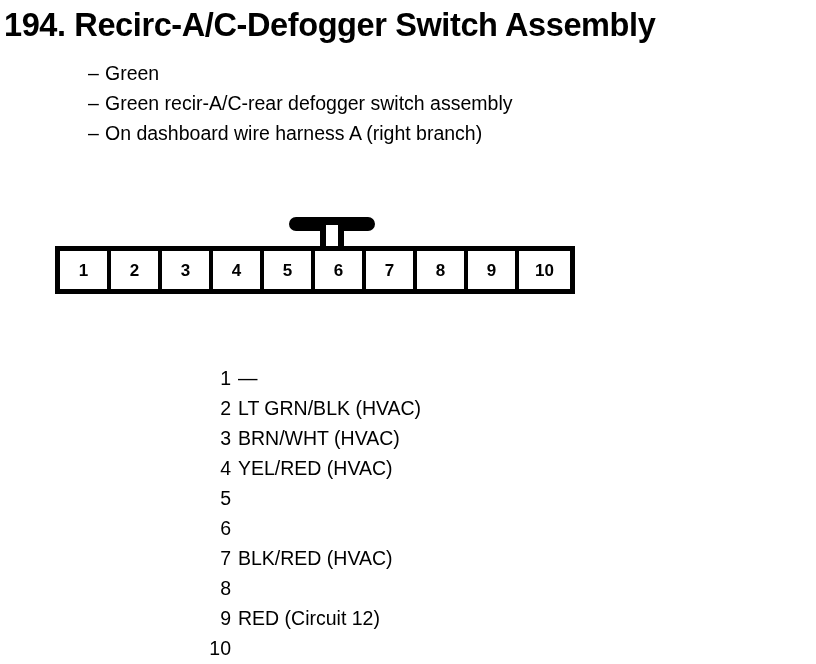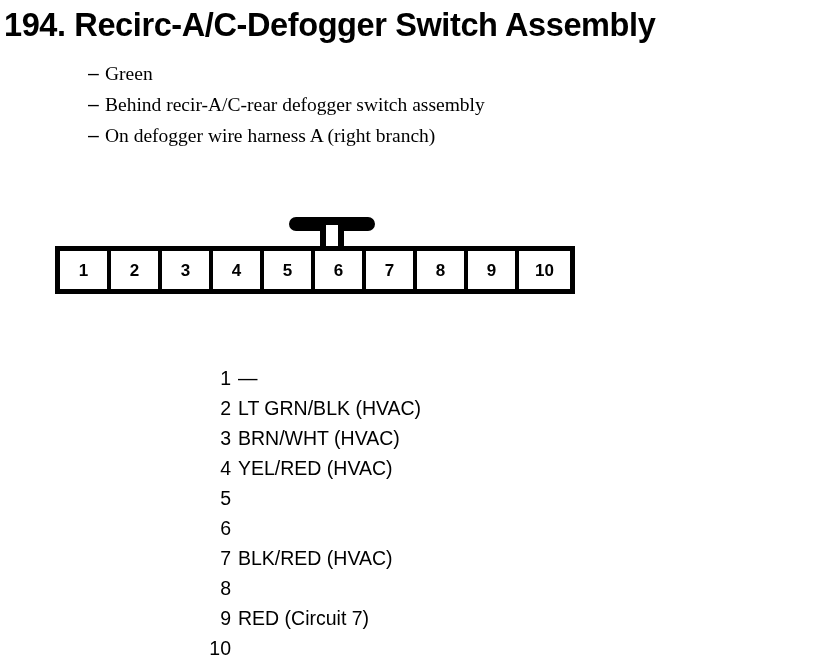--- a/index.html
+++ b/index.html
@@ -46,21 +46,20 @@
     font-size: 19.5px;
     line-height: 30px;
     white-space: nowrap;
   }
   .attr-dash {
     width: 17px;
     flex: 0 0 17px;
   }
   .attr-text {
     flex: 0 1 auto;
-    font-family: Liberation Serif, serif;
   }
 
   
   #connector-figure {
     position: absolute;
     left: 55px;
     top: 212px;
     width: 560px;
     height: 82px;
   }
@@ -128,25 +127,25 @@
 
 <div id="page-title">194.  Recirc-A/C-Defogger Switch Assembly</div>
 
 <div id="attributes">
   <div class="attr-row">
     <span class="attr-dash">–</span>
     <span class="attr-text">Green</span>
   </div>
   <div class="attr-row">
     <span class="attr-dash">–</span>
-    <span class="attr-text">Behind recir-A/C-rear defogger switch assembly</span>
+    <span class="attr-text">Green recir-A/C-rear defogger switch assembly</span>
   </div>
   <div class="attr-row">
     <span class="attr-dash">–</span>
-    <span class="attr-text">On defogger wire harness A (right branch)</span>
+    <span class="attr-text">On dashboard wire harness A (right branch)</span>
   </div>
 </div>
 
 <div id="connector-figure">
 
   <div id="connector-latch">
     <svg width="90" height="36" viewBox="0 0 90 36" xmlns="http://www.w3.org/2000/svg">
       <path d="M9 5 H81 A5 5 0 0 1 81 19 H57 V34 H51 V13 H39 V34 H33 V19 H9 A5 5 0 0 1 9 5 Z" fill="#000000"></path>
     </svg>
   </div>
@@ -191,18 +190,18 @@
   </div>
   <div class="pin-row">
     <span class="pin-num">7</span>
     <span class="pin-wire">BLK/RED (HVAC)</span>
   </div>
   <div class="pin-row">
     <span class="pin-num">8</span>
   </div>
   <div class="pin-row">
     <span class="pin-num">9</span>
-    <span class="pin-wire">RED (Circuit 7)</span>
+    <span class="pin-wire">RED (Circuit 12)</span>
   </div>
   <div class="pin-row">
     <span class="pin-num">10</span>
   </div>
 </div>
 
 </body></html>

